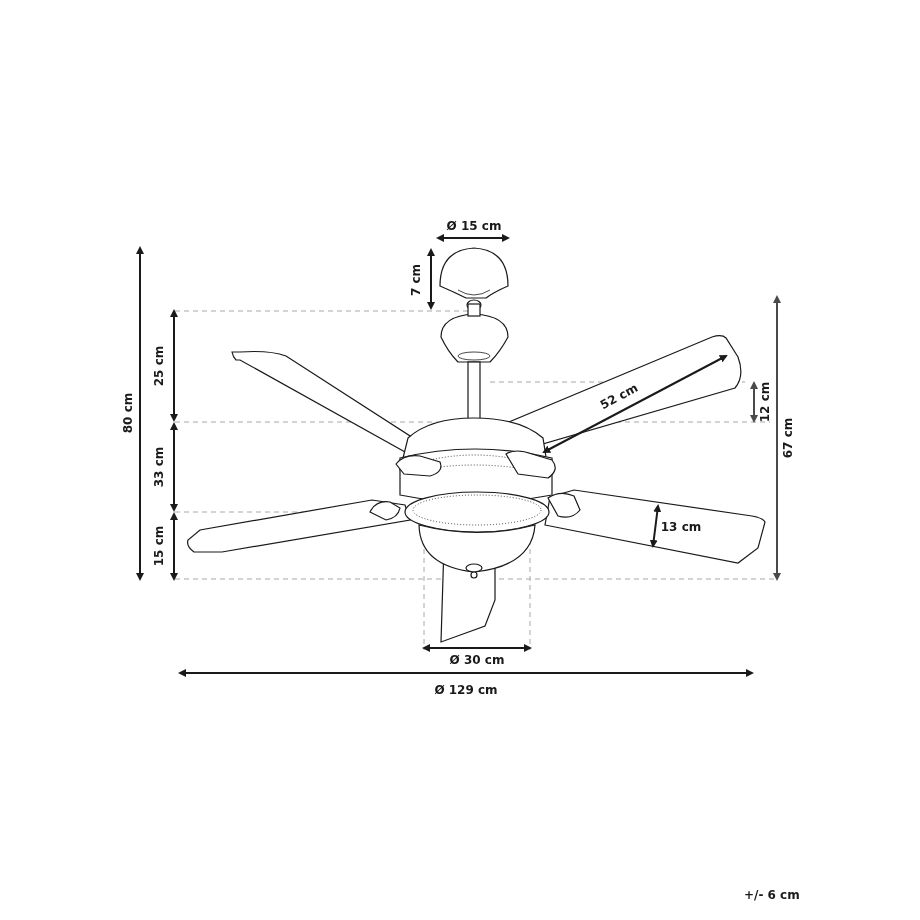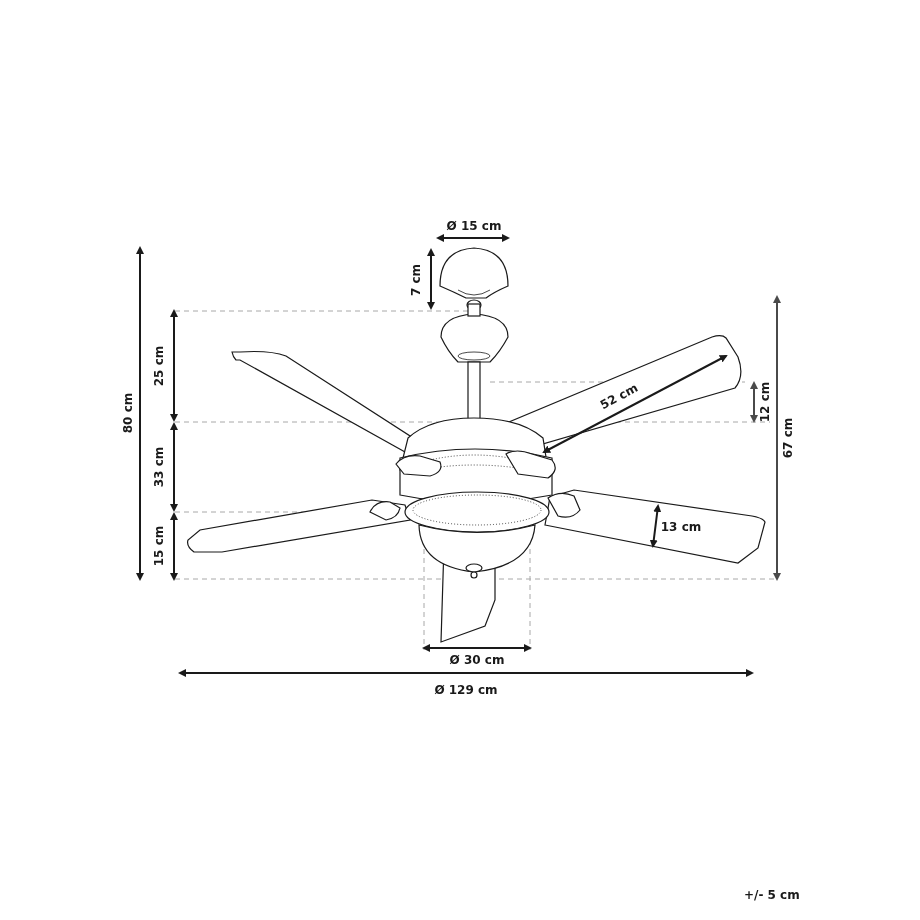--- a/index.html
+++ b/index.html
@@ -113,13 +113,13 @@
     <text class="lbl" transform="translate(163,546) rotate(-90)" text-anchor="middle">15 cm</text>
     <text class="lbl" transform="translate(621,400) rotate(-28)" text-anchor="middle">52 cm</text>
     <text class="lbl" transform="translate(769,402) rotate(-90)" text-anchor="middle">12 cm</text>
     <text class="lbl" transform="translate(792,438) rotate(-90)" text-anchor="middle">67 cm</text>
     <text class="lbl" x="681" y="531" text-anchor="middle">13 cm</text>
     <text class="lbl" x="477" y="664" text-anchor="middle">Ø 30 cm</text>
     <text class="lbl" x="466" y="694" text-anchor="middle">Ø 129 cm</text>
   </g>
 </svg>
 
-<div class="tol">+/- 5 cm</div>
+<div class="tol">+/- 6 cm</div>
 
 </body></html>

